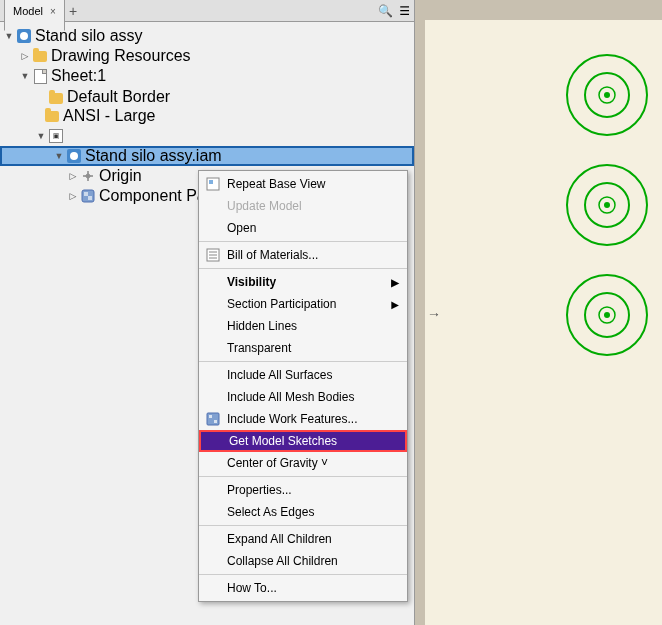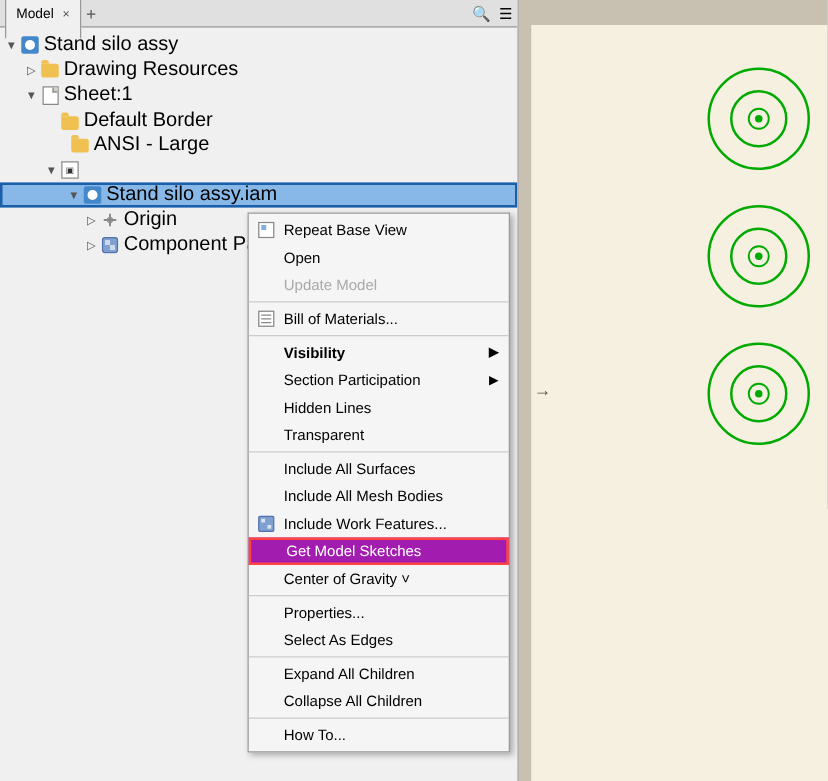--- a/index.html
+++ b/index.html
@@ -114,21 +114,21 @@
       align-items: center;
       height: 22px;
       padding: 0 8px 0 28px;
       cursor: pointer;
       white-space: nowrap;
       font-size: 12px;
       position: relative;
     }
     .ctx-item.disabled { color: #aaa; cursor: default; }
     .ctx-item.highlighted-ctx {
-      background: #a21caf;
+      background: #4c1d95;
       color: white;
       border: 2px solid #ff4444;
     }
     .ctx-item .ctx-icon {
       position: absolute;
       left: 6px;
       width: 16px;
       height: 16px;
       display: flex; align-items: center; justify-content: center;
     }
@@ -252,21 +252,21 @@
     <div class="tree-item" style="padding-left:34px;align-items:flex-end;">
       <span class="expander" style="visibility:hidden;"></span>
       <span class="tree-icon">
         <div style="width:14px;height:11px;background:#f0c050;border-radius:0 2px 2px 2px;position:relative;">
           <div style="position:absolute;top:-3px;left:0;width:6px;height:3px;background:#f0c050;border-radius:2px 2px 0 0;"></div>
         </div>
       </span>
       <span class="tree-label">Default Border</span>
     </div>
 
-    <div class="tree-item" style="padding-left:42px;">
+    <div class="tree-item" style="padding-left:30px;">
       <span class="expander" style="visibility:hidden;"></span>
       <span class="tree-icon">
         <div style="width:14px;height:11px;background:#f0c050;border-radius:0 2px 2px 2px;position:relative;">
           <div style="position:absolute;top:-3px;left:0;width:6px;height:3px;background:#f0c050;border-radius:2px 2px 0 0;"></div>
         </div>
       </span>
       <span class="tree-label">ANSI - Large</span>
     </div>
 
     <div class="tree-item" style="padding-left:34px;">
@@ -317,26 +317,26 @@
     <div class="ctx-item">
       <span class="ctx-icon">
         <svg width="14" height="14" viewBox="0 0 14 14">
             <rect x="1" y="1" width="12" height="12" fill="white" stroke="#888" stroke-width="1"></rect>
             <rect x="3" y="3" width="4" height="4" fill="#80b0e0"></rect>
           </svg>
       </span>
       <span>Repeat Base View</span>
     </div>
 
-    <div class="ctx-item">
-      <span>Open</span>
-    </div>
-
     <div class="ctx-item disabled">
       <span>Update Model</span>
+    </div>
+
+    <div class="ctx-item">
+      <span>Open</span>
     </div>
 
     <div class="ctx-separator"></div>
 
     <div class="ctx-item">
       <span class="ctx-icon">
         <svg width="14" height="14" viewBox="0 0 14 14">
             <rect x="1" y="1" width="12" height="12" fill="white" stroke="#888" stroke-width="1"></rect>
             <line x1="3" y1="4" x2="11" y2="4" stroke="#888" stroke-width="1"></line>
             <line x1="3" y1="7" x2="11" y2="7" stroke="#888" stroke-width="1"></line>

